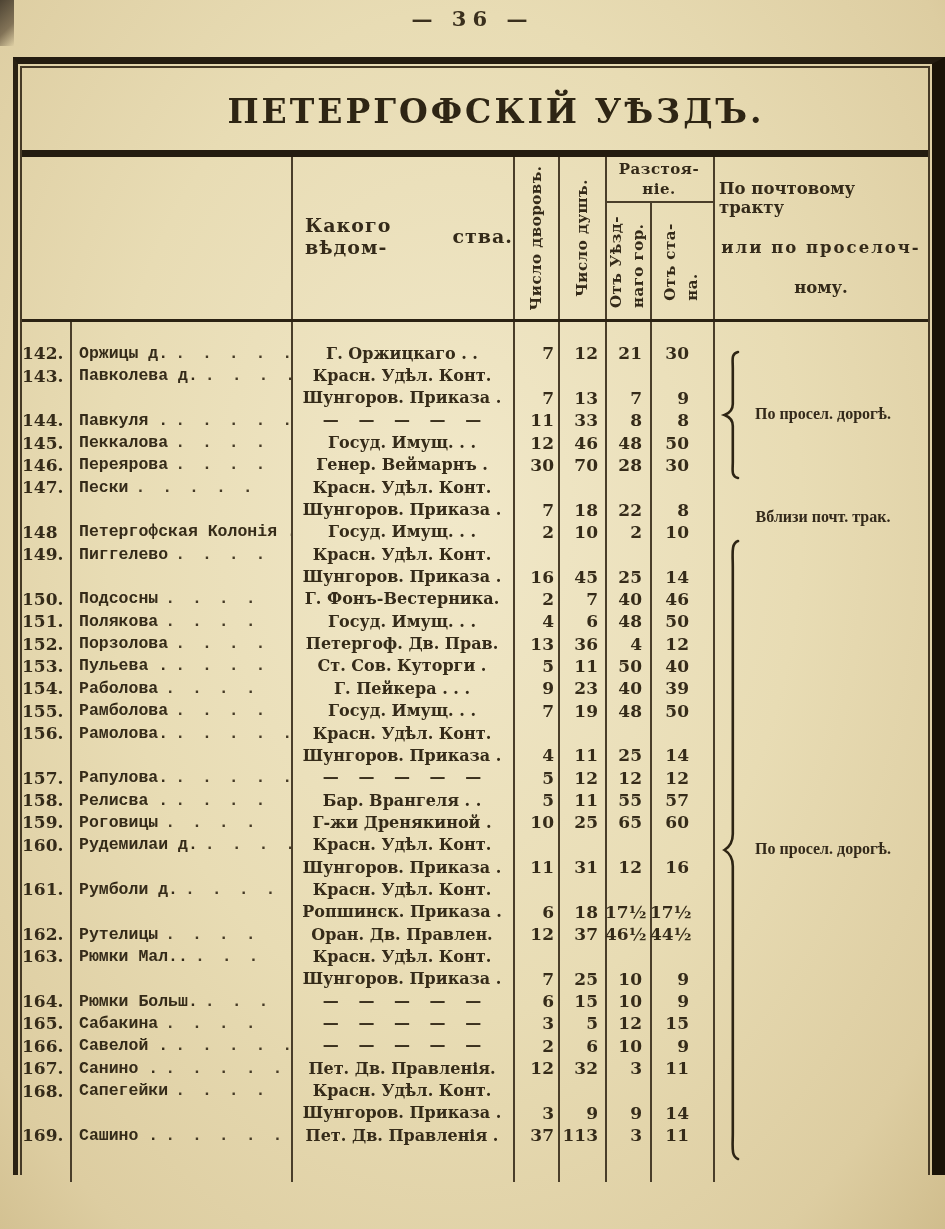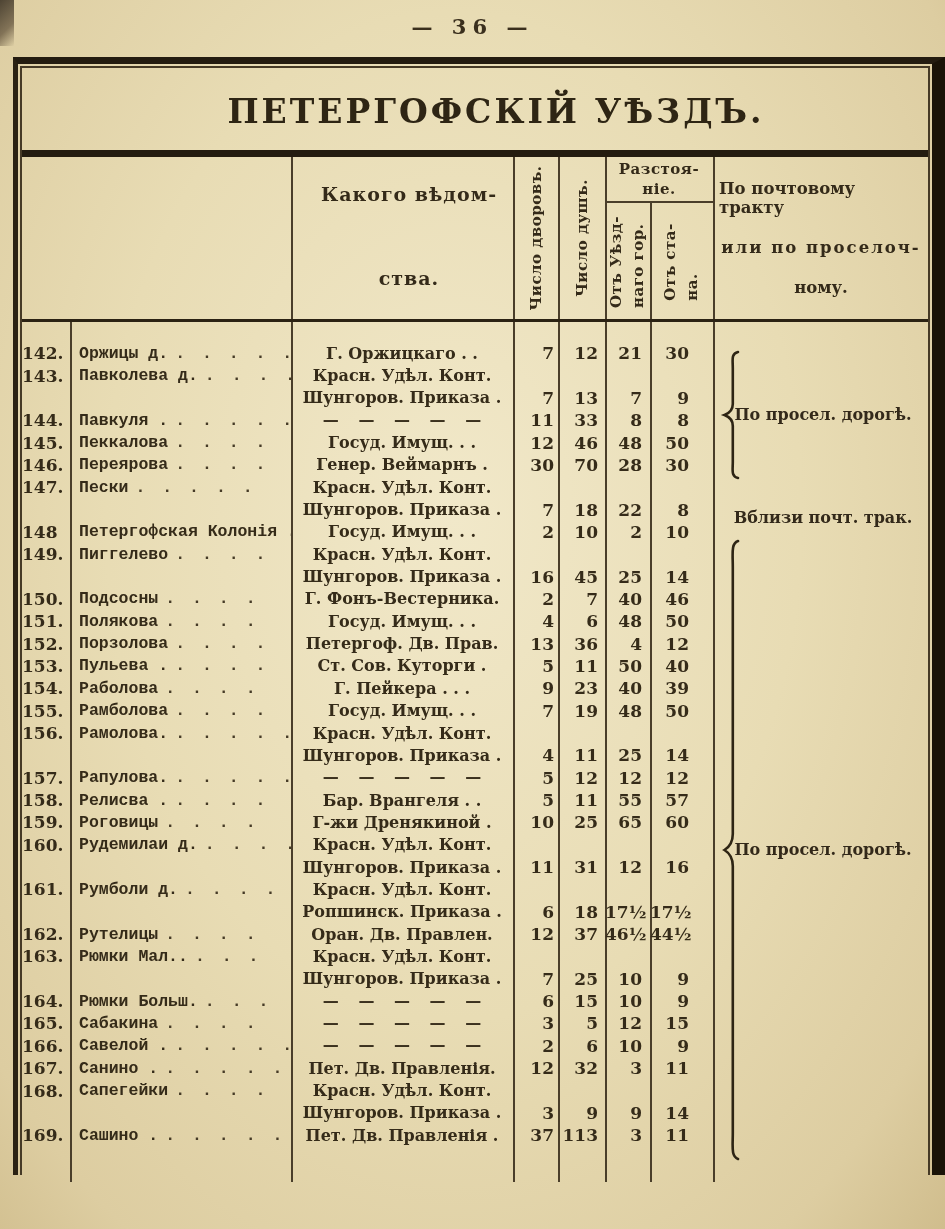--- a/index.html
+++ b/index.html
@@ -4,41 +4,41 @@
 <style>
   html,body{margin:0;padding:0;}
   .page{
     position:relative; width:945px; height:1229px; overflow:hidden;
     background:radial-gradient(ellipse at 48% 42%, #f1e8c9 0%, #e8dcb4 50%, #ddcda1 85%, #d0bd8d 100%);
     font-family:"DejaVu Serif", serif; color:#342a19;
   }
   .smudge{position:absolute; left:0; top:0; width:14px; height:46px;
     background:linear-gradient(135deg,#2a2218 0%, #6b5c44 60%, rgba(107,92,68,0) 100%); opacity:.8;}
   .page-num{position:absolute; top:6px; left:0; width:100%; text-align:center;
-    font-size:21px; font-weight:bold; letter-spacing:6px; color:#3a2f1d;margin-top:8px;}
+    font-size:21px; font-weight:bold; letter-spacing:6px; color:#3a2f1d;}
   
   .frame{position:absolute; left:13px; top:57px; width:932px; height:1118px;
     border-top:7px solid #241c10; border-left:5px solid #2b2213; border-right:13px solid #1a1307;
     box-sizing:border-box;}
   .inner{position:absolute; left:2px; top:2px; right:2px; bottom:0;
     border-top:2px solid #463a26; border-left:2px solid #463a26; border-right:2px solid #463a26;
     box-sizing:border-box;}
   .title{height:82px; display:flex; align-items:center; justify-content:center;
     font-size:33px; font-weight:bold; letter-spacing:3px; color:#2e2514; padding-top:4px; box-sizing:border-box;margin-left:42px;}
   .thick-rule{height:7px; background:#241c10; margin:0 0;}
   
   .thead{position:relative; height:162px; border-bottom:3px solid #2b2213; box-sizing:content-box;}
   .vline{position:absolute; top:0; bottom:0; width:2px; background:#4a3e2a;}
   .thead .vl-269{left:269px;} .thead .vl-491{left:491px;} .thead .vl-536{left:536px;}
   .thead .vl-583{left:583px;} .thead .vl-691{left:691px;}
   .thead .vl-628{left:628px; top:46px;}
   .hc{position:absolute; box-sizing:border-box;}
   .h-col1{left:0; top:0; width:269px; height:162px; display:flex; align-items:center; justify-content:center;
     font-size:20px; font-weight:bold; letter-spacing:1px;}
-  .h-col2{left:269px; top:0; width:222px; height:162px; display:flex; flex-direction:column;
+  .h-col2{left:269px; top:0; width:222px; height:162px; display:flex; flex-direction:row;
     align-items:center; justify-content:space-between; padding:26px 0 30px 14px;
     font-size:19px; font-weight:bold; letter-spacing:1px;}
   .h-vcellA{left:491px; top:0; width:45px; height:162px;}
   .h-vcellB{left:536px; top:0; width:47px; height:162px;}
   .h-dist-label{left:583px; top:0; width:108px; height:46px; border-bottom:2px solid #4a3e2a;
     display:flex; flex-direction:column; align-items:center; justify-content:center;
     font-size:15px; font-weight:bold; line-height:1.35; letter-spacing:.5px;}
   .h-vcellC{left:583px; top:48px; width:45px; height:114px;}
   .h-vcellD{left:628px; top:48px; width:63px; height:114px;}
   .h-col7{left:691px; top:0; width:216px; height:162px; display:flex; flex-direction:column;
@@ -59,21 +59,21 @@
   .c-ved{width:222px; text-align:center; white-space:nowrap; overflow:hidden; font-size:16px;}
   .c-ved.dash{word-spacing:14px; color:#3b311e;}
   .c-v{box-sizing:border-box; text-align:right; font-size:17px;}
   .c-v1{width:45px; padding-right:4px;}
   .c-v2{width:47px; padding-right:7px;}
   .c-v3{width:45px; padding-right:8px;}
   .c-v4{width:63px; padding-right:24px;}
   .c-note{flex:1;}
   
   .anno-text{position:absolute; left:695px; width:212px; text-align:center;
-    font-size:16px; font-weight:bold; white-space:nowrap; color:#33291a;}
+    font-size:16px; font-weight:bold; white-space:nowrap; color:#33291a;font-family:Liberation Serif, serif;}
   .an1{top:83px;} .an2{top:186px;} .an3{top:518px;}
   .brace{position:absolute; left:697px; width:21px;}
   .br1{top:28px; height:130px;} .br2{top:217px; height:622px;}
   .brace svg{display:block; width:100%; height:100%;}
 </style>
 </head>
 <body>
 
 <div class="page">
   <div class="smudge"></div>

